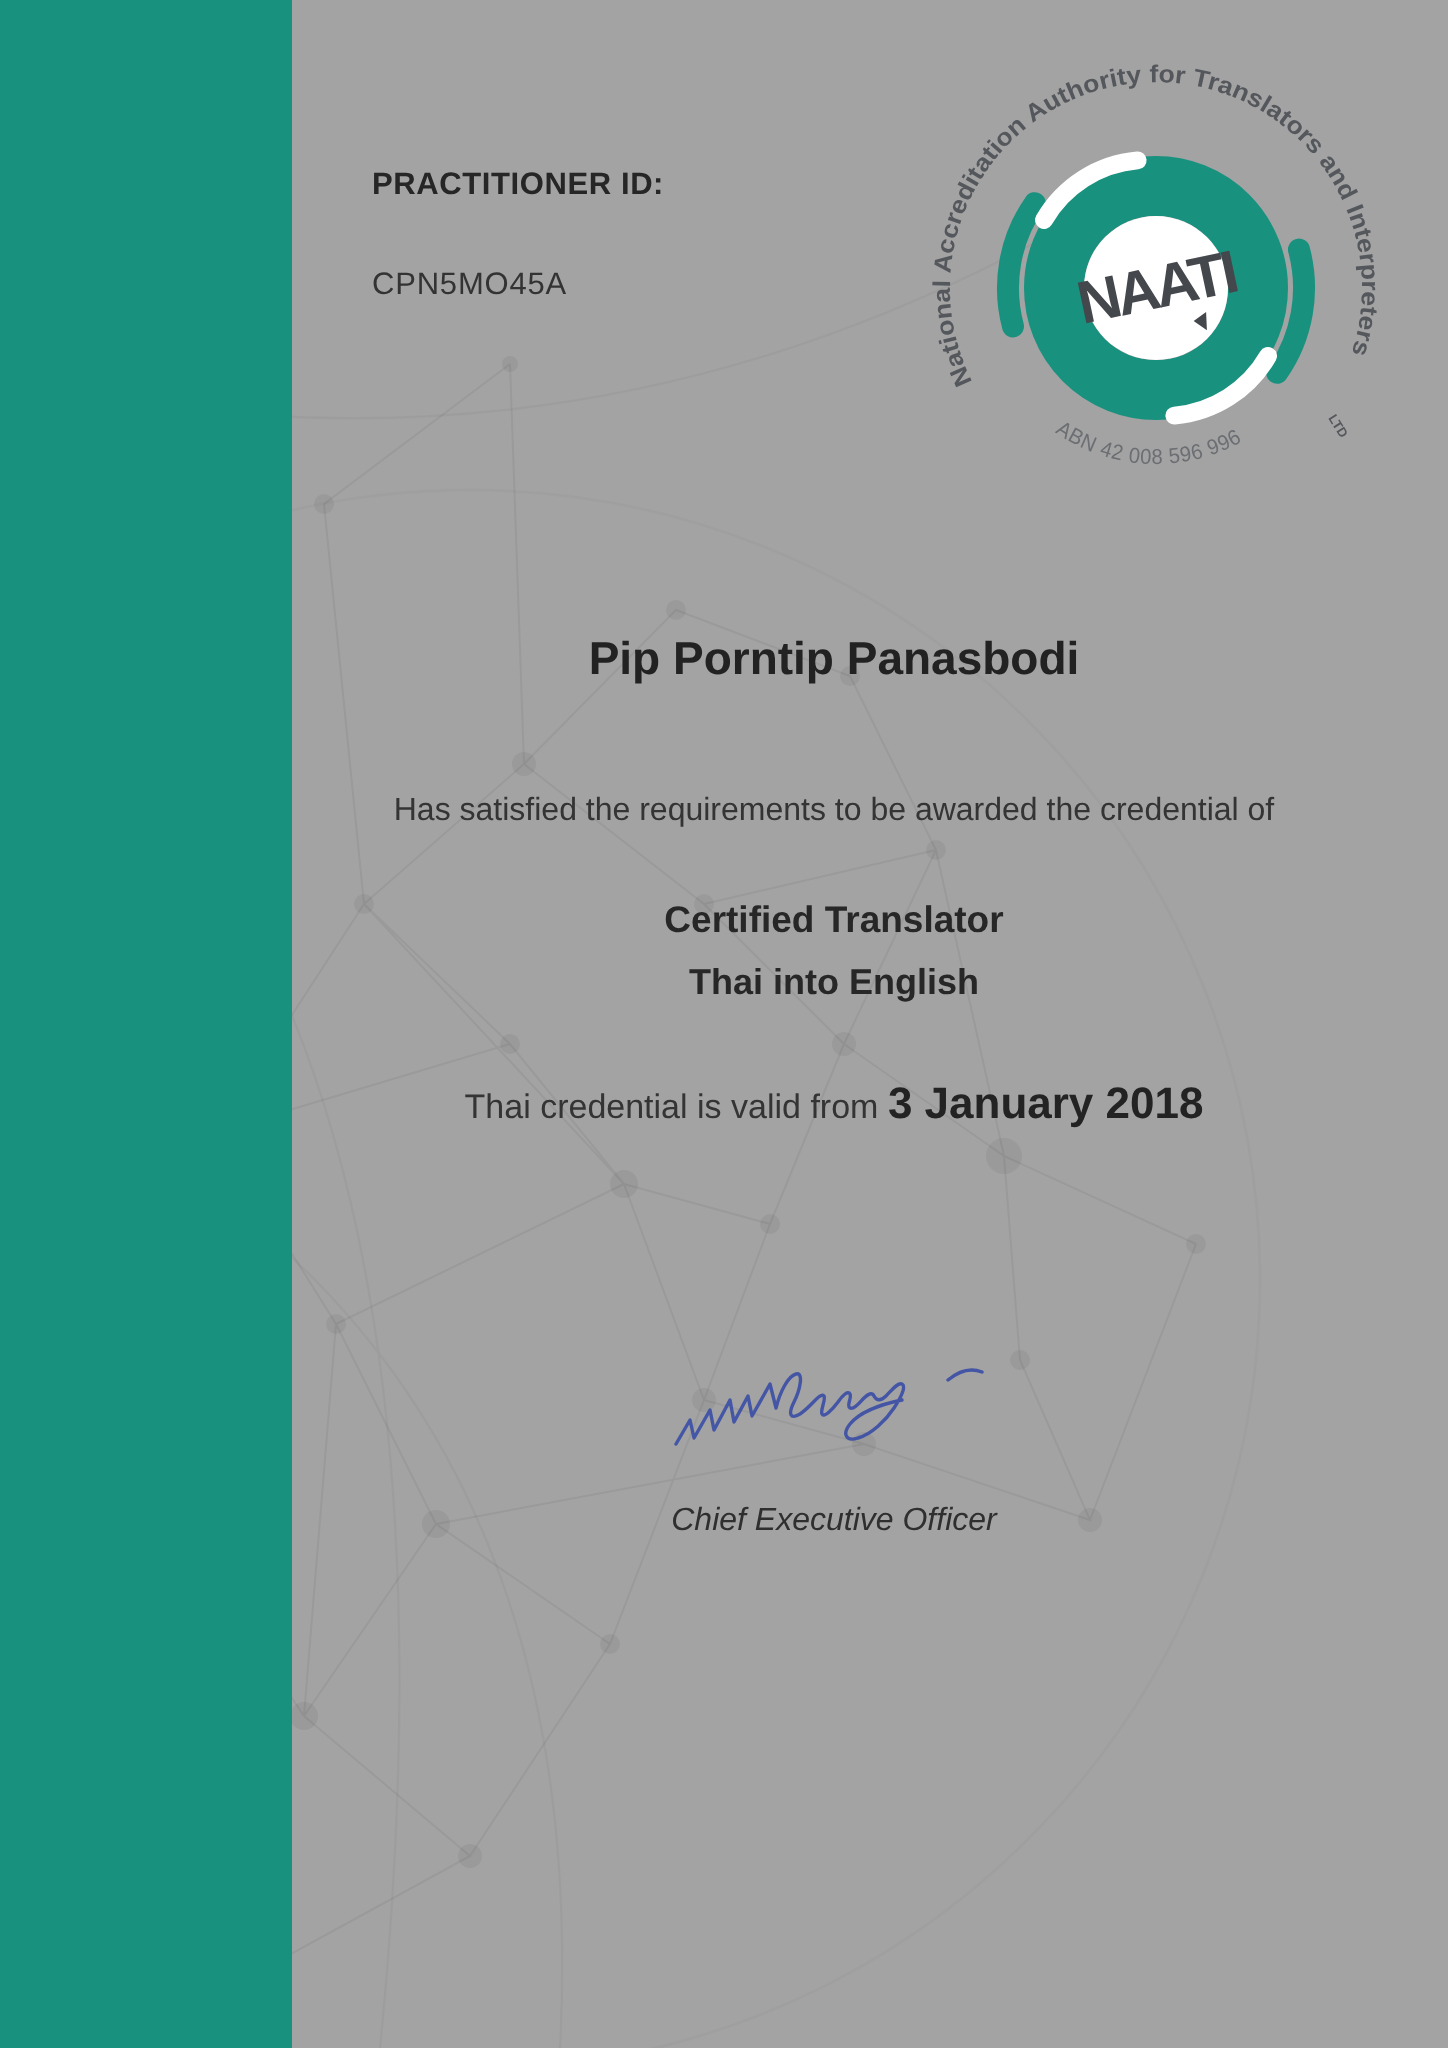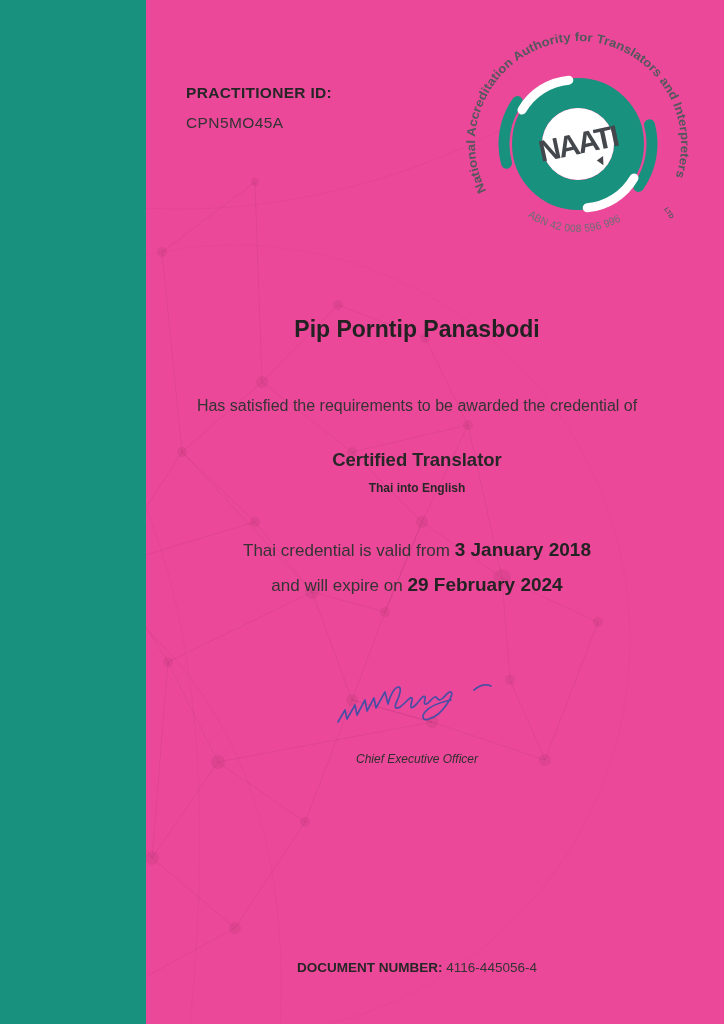--- a/index.html
+++ b/index.html
@@ -1,34 +1,34 @@
 <!DOCTYPE html>
 <html><head>
 <meta charset="utf-8">
 <style>
   html,body{margin:0;padding:0;}
   body{width:724px;height:1024px;background:#fff;font-family:"Liberation Sans",sans-serif;position:relative;overflow:hidden;}
-  .page{position:absolute;inset:0;background:#ec4899;}
+  .page{position:absolute;inset:0;background:#a3a3a3;}
   .pattern{position:absolute;inset:0;pointer-events:none;}
   .sidebar{position:absolute;left:0;top:0;width:146px;height:1024px;background:#19917F;}
   .idblock{position:absolute;left:186px;top:84px;color:#2b2b2b;}
   .idblock .label{font-weight:bold;font-size:15.5px;letter-spacing:.3px;color:#262626;}
-  .idblock .value{font-size:15.5px;margin-top:12px;letter-spacing:.4px;color:#333;}
+  .idblock .value{font-size:15.5px;margin-top:32px;letter-spacing:.4px;color:#333;}
   .logo{position:absolute;left:440px;top:12px;width:276px;height:246px;}
   .content{position:absolute;left:146px;top:0;width:542px;height:783px;}
   .line{position:absolute;left:0;right:0;text-align:center;color:#2e2e2e;}
   .name{top:316px;font-size:23px;font-weight:bold;color:#222;}
   .statement{top:397px;font-size:16px;color:#343434;}
   .cred{top:449px;font-size:18.5px;font-weight:bold;color:#272727;text-align:center;}
-  .lang{top:481px;font-size:12px;font-weight:bold;color:#272727;}
+  .lang{top:481px;font-size:18px;font-weight:bold;color:#272727;}
   .valid{top:539px;font-size:17px;color:#343434;}
   .expire{top:574px;font-size:17px;color:#343434;}
-  .valid b,.expire b{font-size:19px;color:#232323;}
+  .valid b,.expire b{font-size:22px;color:#232323;}
   .sig{position:absolute;top:676px;left:186px;width:170px;height:64px;}
-  .sigtitle{top:752px;font-size:12px;font-style:italic;color:#2f2f2f;text-align:center;}
+  .sigtitle{top:752px;font-size:16px;font-style:italic;color:#2f2f2f;text-align:center;}
   .docnum{top:960px;font-size:13.5px;color:#333;}
   .docnum .dlabel{font-weight:bold;color:#262626;}
 </style>
 </head>
 <body>
 
 <div class="page">
 
   <svg class="pattern" width="724" height="1024" viewBox="0 0 724 1024">
     <circle cx="235" cy="640" r="395" fill="none" stroke="#000" stroke-opacity="0.02" stroke-width="1.5"></circle>
@@ -112,38 +112,30 @@
 
   <div class="content">
     <div class="line name">Pip Porntip Panasbodi</div>
     <div class="line statement">Has satisfied the requirements to be awarded the credential of</div>
     <div class="line cred">Certified Translator</div>
     <div class="line lang">Thai into English</div>
     <div class="line valid">
       <span>Thai credential is valid from</span>
       <b>3 January 2018</b>
     </div>
-    <div class="line expire">
-      <span>and will expire on</span>
-      <b>29 February 2024</b>
-    </div>
 
     <svg class="sig" viewBox="0 0 170 64">
       <g fill="none" stroke="#3C4FA6" stroke-width="1.7" stroke-linecap="round" stroke-linejoin="round" opacity="0.92">
         <path d="M6,46 l7,-12 l2,9 l8,-14 l2,10 l8,-15 l2,11 l7,-13 l2,10 l9,-16 l3,12
                  c2,-8 6,-16 10,-17 c4,-1 2,8 -1,14 c-3,6 -2,9 3,6
                  c6,-4 10,-11 12,-9 c1,2 -2,7 -1,9 c1,2 5,-2 8,-6
                  c2,-3 5,-6 6,-4 c1,2 -2,6 0,7 c2,1 5,-3 7,-5
                  c2,-2 4,-3 5,-1 c1,2 3,3 6,0 c3,-3 6,-7 8,-6
                  c2,1 0,6 -4,12 c-4,6 -11,13 -18,15 c-6,2 -8,-2 -4,-7 c5,-6 16,-10 26,-12"></path>
         <path d="M142,14 c6,-5 12,-6 17,-4"></path>
       </g>
     </svg>
 
     <div class="line sigtitle">Chief Executive Officer</div>
 
-    <div class="line docnum">
-      <span class="dlabel">DOCUMENT NUMBER:</span>
-      <span>4116-445056-4</span>
-    </div>
   </div>
 
 </div>
 
 </body></html>

